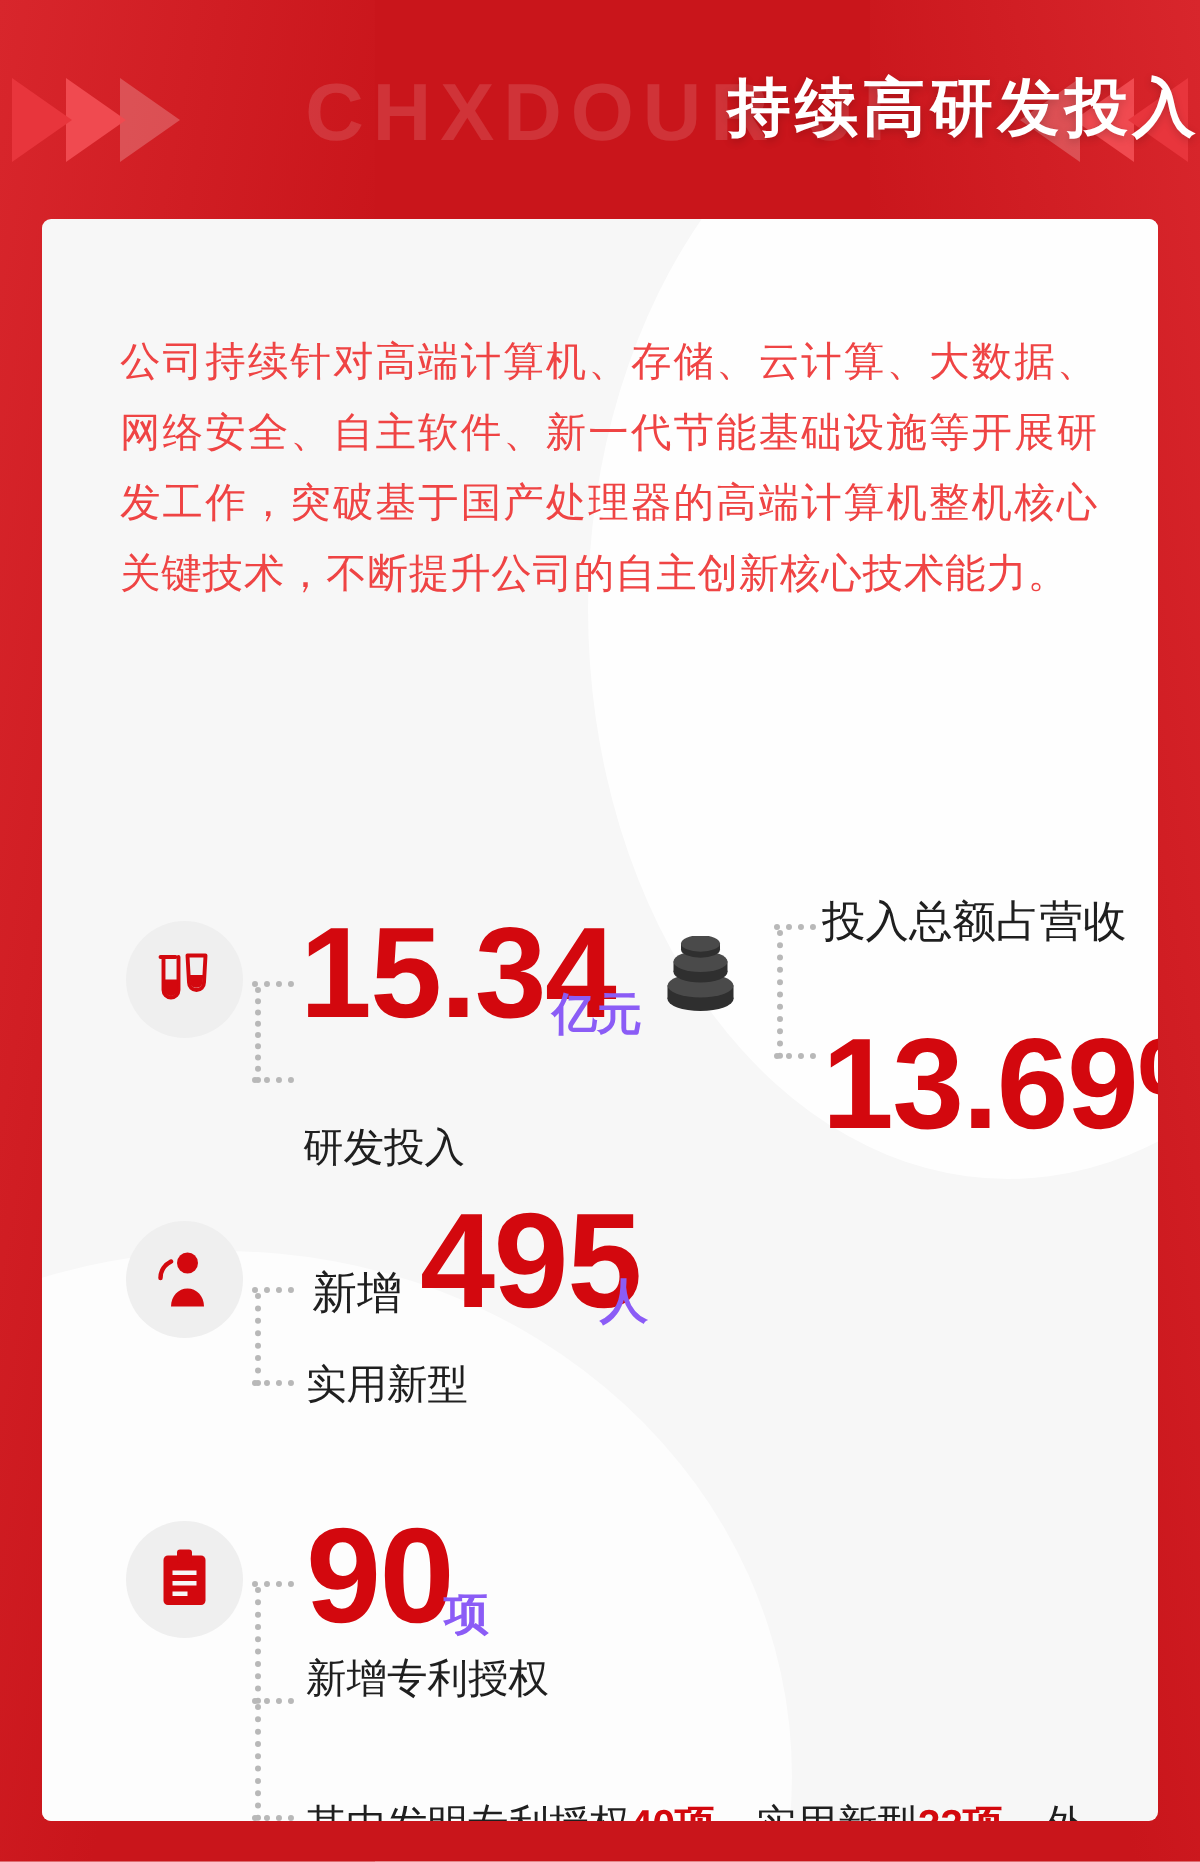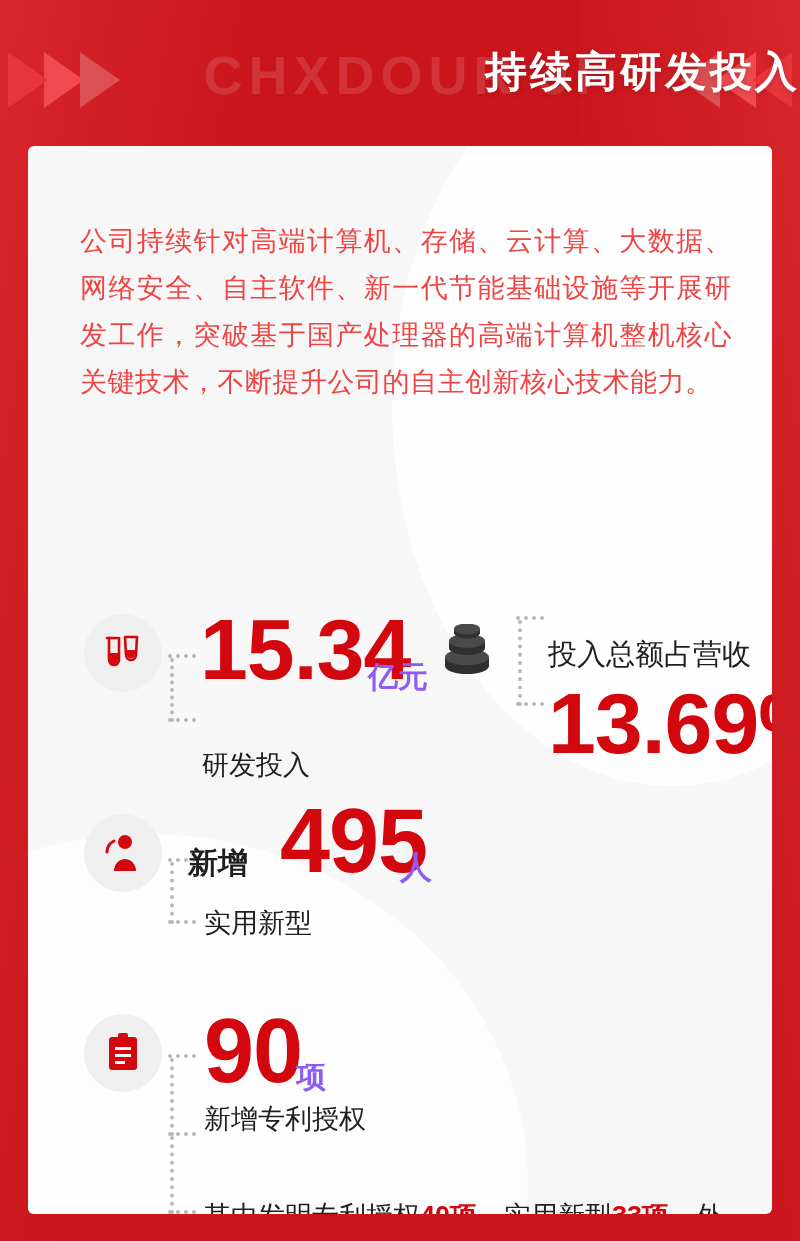--- a/index.html
+++ b/index.html
@@ -170,21 +170,20 @@
     color: #1f1f1f;
     font-size: 27px;
     line-height: 34px;
     font-weight: 500;
   }
   .lbl-dark-big {
     position: absolute;
     color: #1f1f1f;
     font-size: 29px;
     line-height: 34px;
-    margin-top: 39px;
   }
   .red-inline { color:#d3080e; font-weight:bold; }
 
   
   .s1-icon { left: 56px; top: 468px; }
   .s1-dot-a { left: 140px; top: 508px; width: 28px; }
   .s1-num  { left: 172px; top: 460px; font-size: 86px; line-height: 86px; }
   .s1-unit { left: 340px; top: 516px; }
   .s1-coin { left: 408px; top: 478px; width: 62px; height: 56px; }
   .s1-dot-b { left: 488px; top: 470px; width: 28px; }
@@ -192,21 +191,21 @@
   .s1-num2 { left: 520px; top: 534px; font-size: 86px; line-height: 86px;}
   .s1-dotv { left: 142px; top: 512px; height: 64px; }
   .s1-dot-c { left: 140px; top: 572px; width: 28px; }
   .s1-lbl1 { left: 174px; top: 557px; margin-top: 45px; }
   .s1-dotv2 { left: 490px; top: 474px; height: 86px; }
   .s1-dot-d { left: 488px; top: 556px; width: 28px; }
 
   
   .s2-icon { left: 56px; top: 668px; }
   .s2-dot-a { left: 140px; top: 712px; width: 28px; }
-  .s2-lbl-pre { left: 160px; top: 700px; font-size: 30px; font-weight:700;text-align:right; }
+  .s2-lbl-pre { left: 180px; top: 700px; font-size: 30px; font-weight:400;text-align:right; }
   .s2-num { left: 252px; top: 650px; font-size: 90px; line-height: 90px; }
   .s2-unit { left: 372px; top: 706px; font-size: 32px; }
   .s2-dotv { left: 142px; top: 716px; height: 62px; }
   .s2-dot-b { left: 140px; top: 774px; width: 28px; }
   .s2-lbl { left: 176px; top: 760px; }
 
   
   .s3-icon { left: 56px; top: 868px; }
   .s3-dot-a { left: 140px; top: 908px; width: 28px; }
   .s3-num { left: 176px; top: 860px; font-size: 90px; line-height: 90px; }

